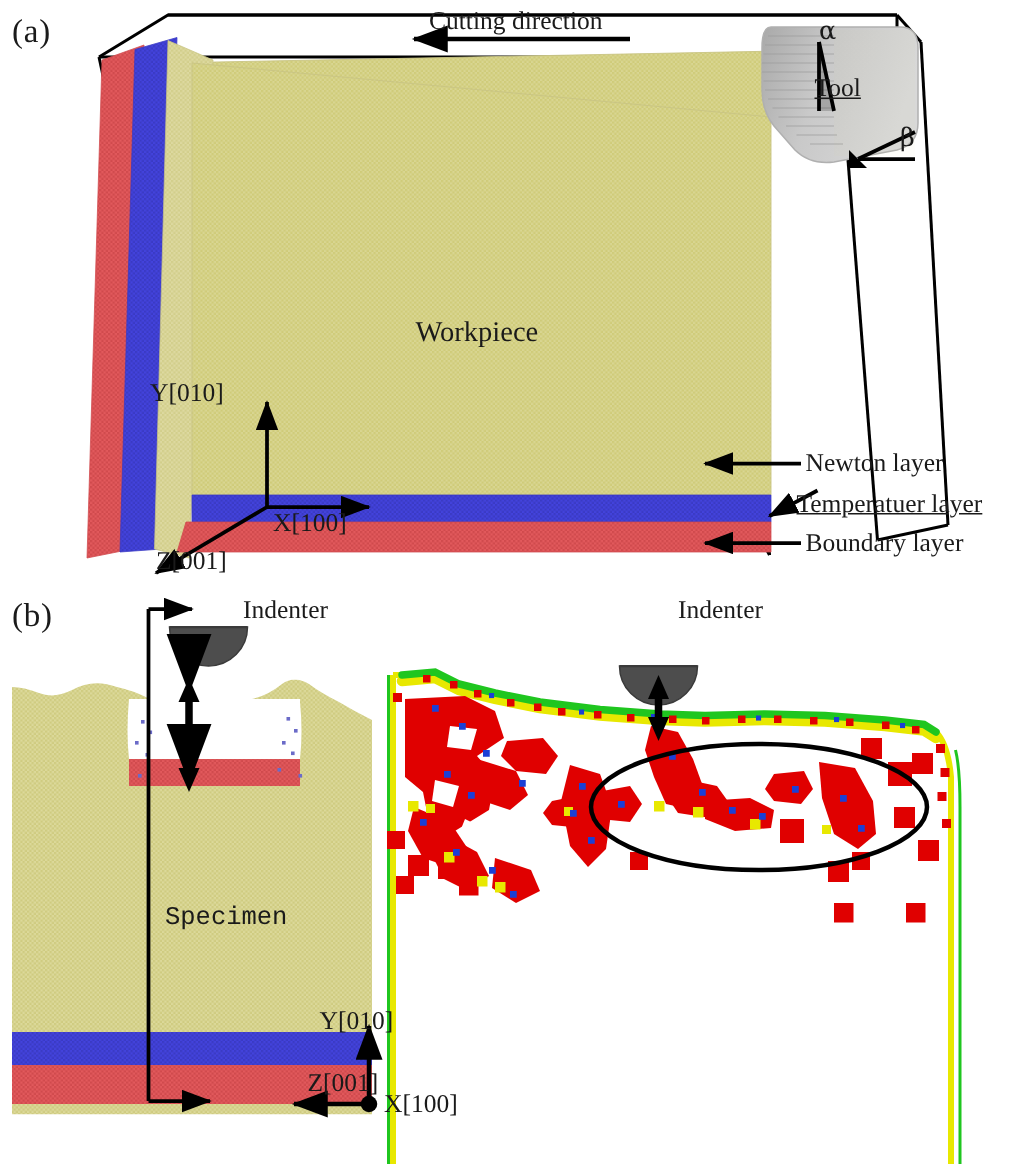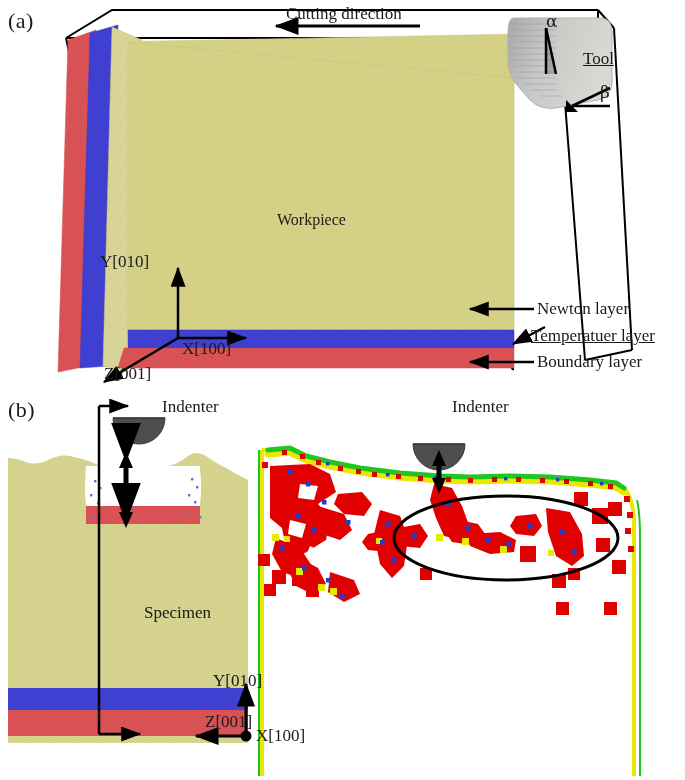--- a/index.html
+++ b/index.html
@@ -7,21 +7,21 @@
   body{
     width:685px;height:780px;position:relative;overflow:hidden;
     font-family:"Liberation Serif","DejaVu Serif",serif;
     color:#1a1a1a;
   }
   .fig{position:absolute;inset:0;}
   .panel-label{position:absolute;font-size:22px;line-height:1;letter-spacing:.5px;}
   .txt{position:absolute;white-space:nowrap;font-size:17px;line-height:1;}
   .txt.gk{font-family:"DejaVu Serif",serif;font-size:17px;}
   svg{position:absolute;left:0;top:0;overflow:visible;}
-  .lbl-wp{font-size:16px;}
+  .lbl-wp{font-size:19px;}
 </style>
 </head>
 <body>
 
 <div class="fig">
 
   <div class="panel-label" style="left:8px;top:10px;">(a)</div>
 
   <svg width="685" height="400">
     <defs>
@@ -152,21 +152,21 @@
 
     <g stroke="#000" stroke-width="2.5" fill="none">
       <line x1="534" y1="309" x2="470" y2="309" marker-end="url(#arrHead)"></line>
       <line x1="545" y1="327" x2="513" y2="344" marker-end="url(#arrHead)"></line>
       <line x1="534" y1="362" x2="470" y2="362" marker-end="url(#arrHead)"></line>
     </g>
   </svg>
 
   <div class="txt" style="left:286px;top:5px;text-align:center;">Cutting direction</div>
   <div class="txt gk" style="left:546px;top:13px;">α</div>
-  <div class="txt" style="left:583px;top:50px;text-decoration:underline;">Tool</div>
+  <div class="txt" style="left:543px;top:50px;text-decoration:underline;">Tool</div>
   <div class="txt gk" style="left:600px;top:84px;">β</div>
   <div class="txt lbl-wp" style="left:277px;top:212px;">Workpiece</div>
 
   <div class="txt" style="left:100px;top:253px;">Y[010]</div>
   <div class="txt" style="left:182px;top:340px;">X[100]</div>
   <div class="txt" style="left:104px;top:365px;">Z[001]</div>
 
   <div class="txt" style="left:537px;top:300px;">Newton layer</div>
   <div class="txt" style="left:531px;top:327px;text-decoration:underline;">Temperatuer layer</div>
   <div class="txt" style="left:537px;top:353px;">Boundary layer</div>
@@ -413,19 +413,19 @@
       <line x1="439" y1="98" x2="439" y2="70" stroke="#000" stroke-width="5"></line>
       <path d="M439,62 L432,78 L446,78 Z" fill="#000"></path>
       <path d="M439,106 L432,90 L446,90 Z" fill="#000"></path>
     </g>
 
     <ellipse cx="506" cy="150" rx="112" ry="42" fill="none" stroke="#000" stroke-width="3"></ellipse>
   </svg>
 
   <div class="txt" style="left:162px;top:398px;">Indenter</div>
   <div class="txt" style="left:452px;top:398px;">Indenter</div>
-  <div class="txt" style="left:144px;top:604px;">Specimen</div>
+  <div class="txt" style="left:110px;top:604px;font-family:Liberation Mono, monospace;">Specimen</div>
 
   <div class="txt" style="left:213px;top:672px;">Y[010]</div>
   <div class="txt" style="left:205px;top:713px;">Z[001]</div>
   <div class="txt" style="left:256px;top:727px;">X[100]</div>
 
 </div>
 
 </body></html>

